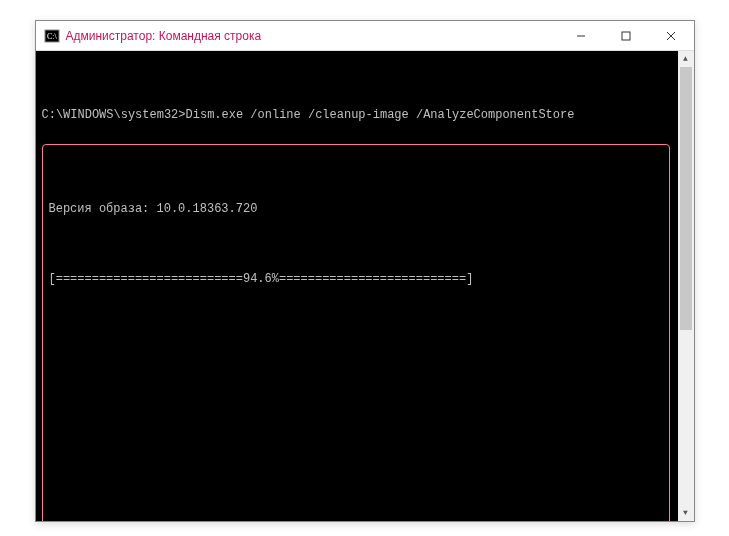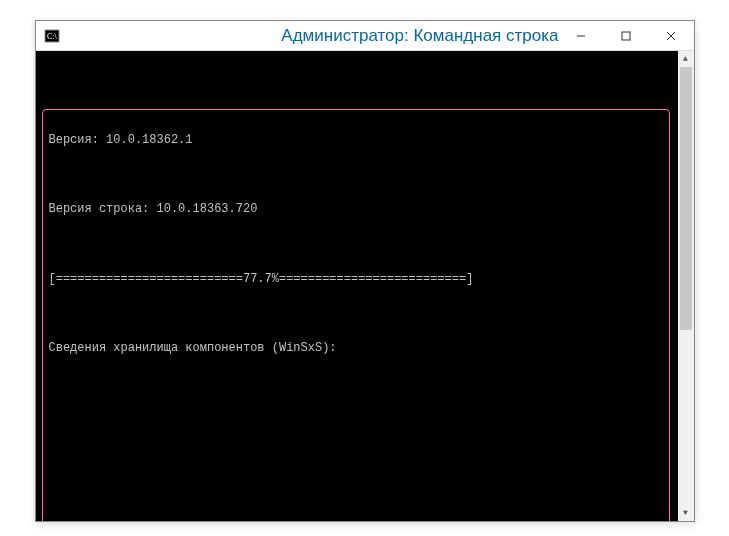--- a/index.html
+++ b/index.html
@@ -28,23 +28,22 @@
     width: 16px;
     height: 16px;
     margin: 0 6px 0 8px;
     display: inline-flex;
     align-items: center;
     justify-content: center;
   }
   .titlebar-title {
     flex: 1;
     font-family: 'Segoe UI', Tahoma, sans-serif;
-    font-size: 17px;
-    color: #0369a1;
-    text-align: right;
+    font-size: 12px;
+    color: #be185d;
   }
   .titlebar-controls {
     display: flex;
     height: 100%;
   }
   .win-btn {
     width: 45px;
     height: 100%;
     display: flex;
     align-items: center;
@@ -132,28 +131,27 @@
           <line x1="1" y1="1" x2="9" y2="9" stroke="#333" stroke-width="1"></line>
           <line x1="9" y1="1" x2="1" y2="9" stroke="#333" stroke-width="1"></line>
         </svg>
       </div>
     </div>
   </div>
 
   <div class="terminal">
     <div class="terminal-inner">
 <span class="line"> </span>
+<span class="line"><span>C:\WINDOWS\system32&gt;</span><span>Dism.exe /online /cleanup-image /AnalyzeComponentStore</span></span>
 <div class="highlight-box">
-<span class="line">Версия: 10.0.18362.1</span>
 <span class="line"> </span>
-<span class="line">Версия строка: 10.0.18363.720</span>
+<span class="line">Версия образа: 10.0.18363.720</span>
 <span class="line"> </span>
-<span class="line">[==========================77.7%==========================]</span>
+<span class="line">[==========================94.6%==========================]</span>
 <span class="line"> </span>
-<span class="line">Сведения хранилища компонентов (WinSxS):</span>
 <span class="line"> </span>
 
 
 
 
 
 
 
 
 

